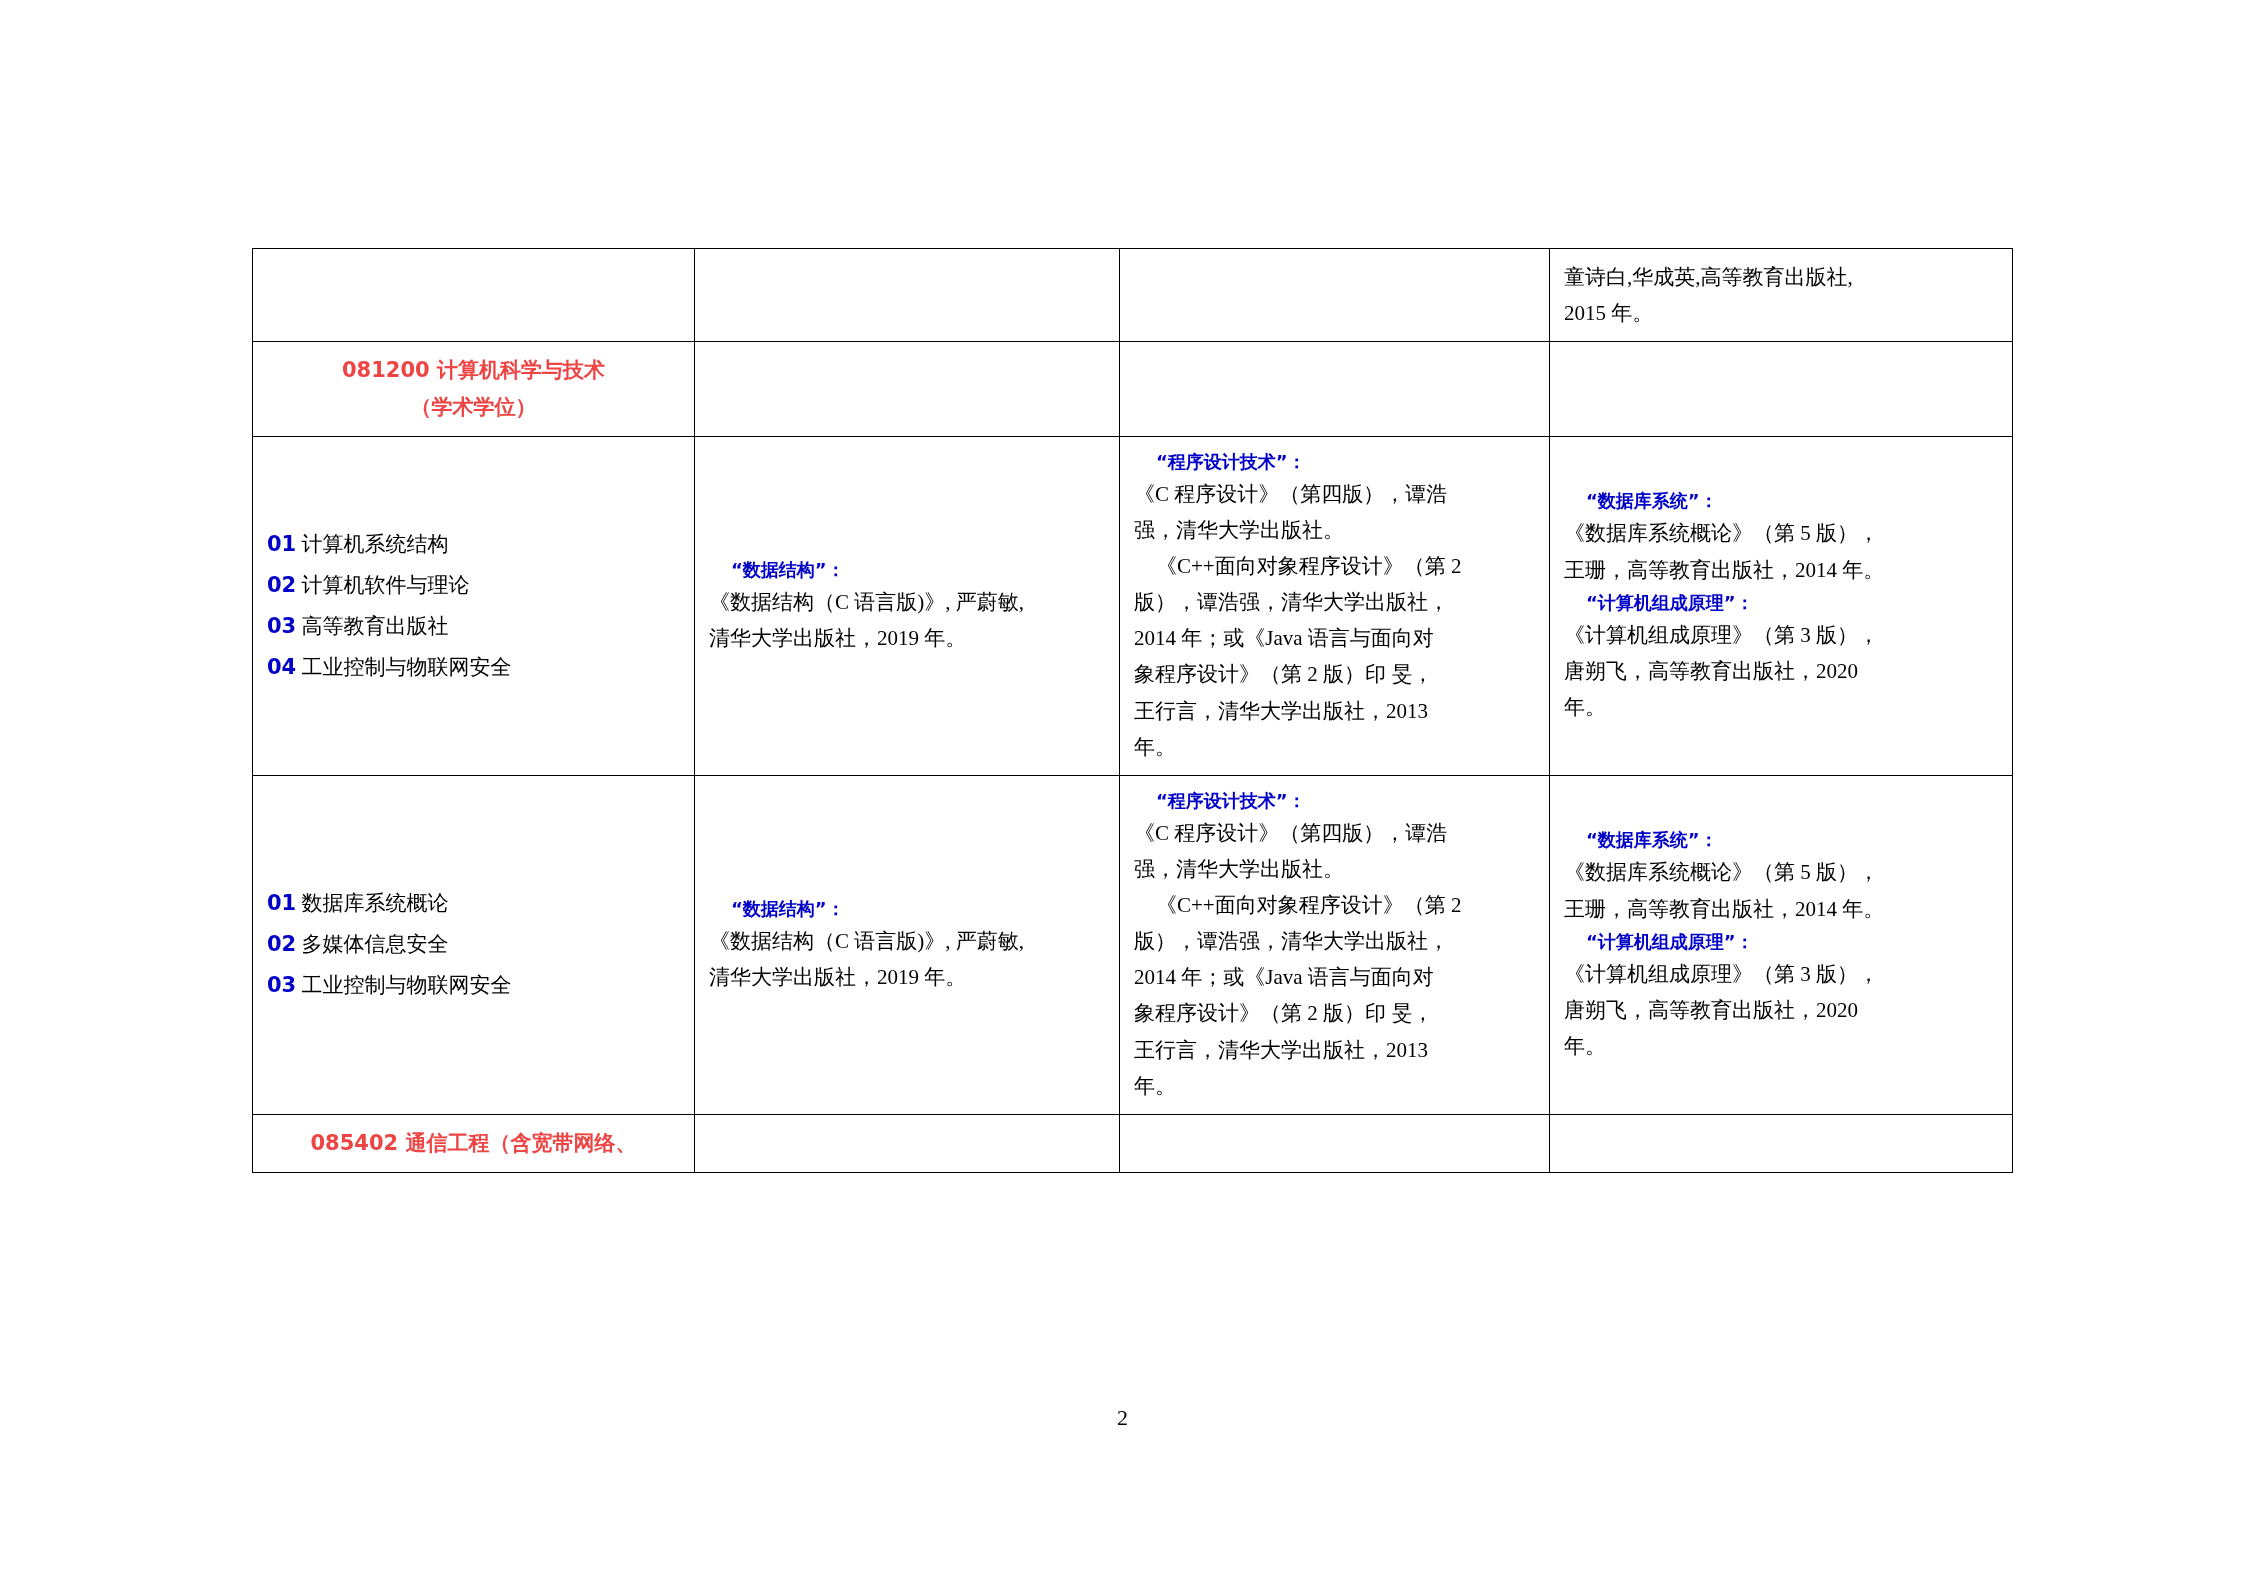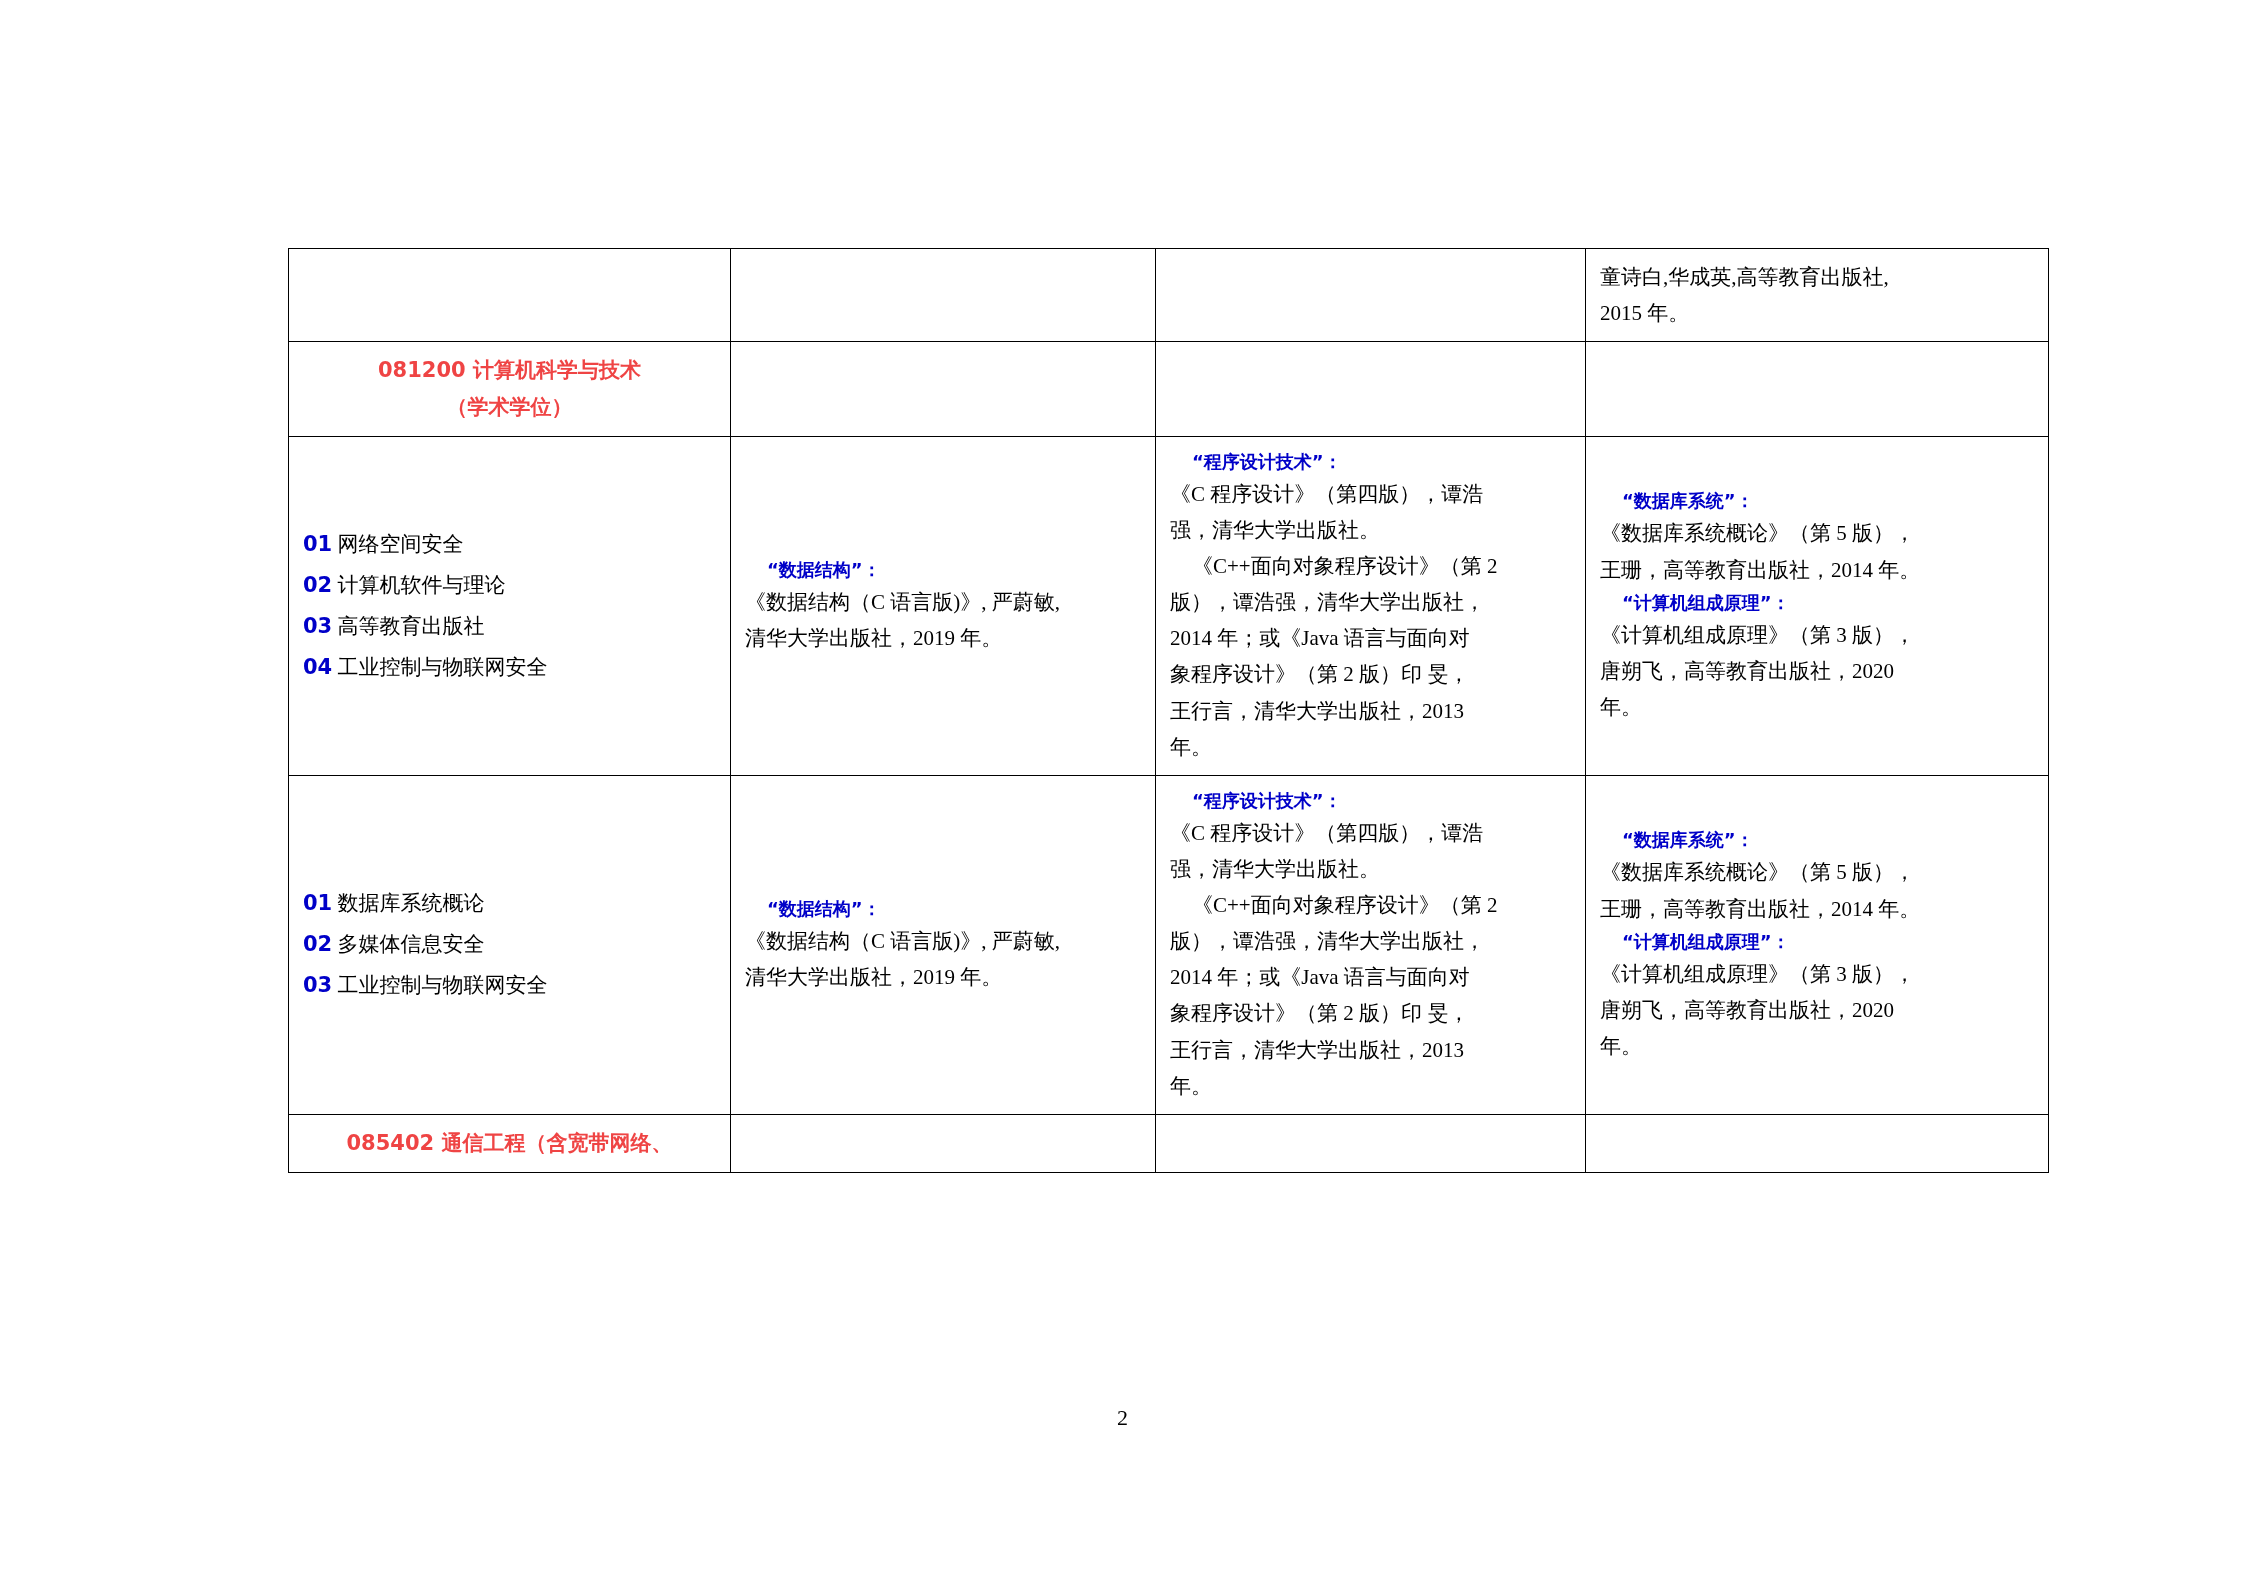--- a/index.html
+++ b/index.html
@@ -21,21 +21,20 @@
     height: 1587px;
     background: #fff;
   }
   .doc-table {
     position: absolute;
     left: 252px;
     top: 248px;
     width: 1760px;
     border-collapse: collapse;
     table-layout: fixed;
-    margin-left: 36px;
   }
   .doc-table td {
     border: 1px solid #000000;
     vertical-align: middle;
     padding: 10px 14px;
     font-size: 21px;
     line-height: 1.62;
   }
   col.c1 { width: 442px; }
   col.c2 { width: 425px; }
@@ -124,21 +123,21 @@
         </td>
         <td class="cell-top"></td>
         <td class="cell-top"></td>
         <td class="cell-top"></td>
       </tr>
 
       <tr>
         <td class="cell-mid tall-pad">
           <div class="dir-line">
             <span class="num">01</span>
-            <span>网络空间安全</span>
+            <span>计算机系统结构</span>
           </div>
           <div class="dir-line">
             <span class="num">02</span>
             <span>计算机软件与理论</span>
           </div>
           <div class="dir-line">
             <span class="num">03</span>
             <span>高等教育出版社</span>
           </div>
           <div class="dir-line">

